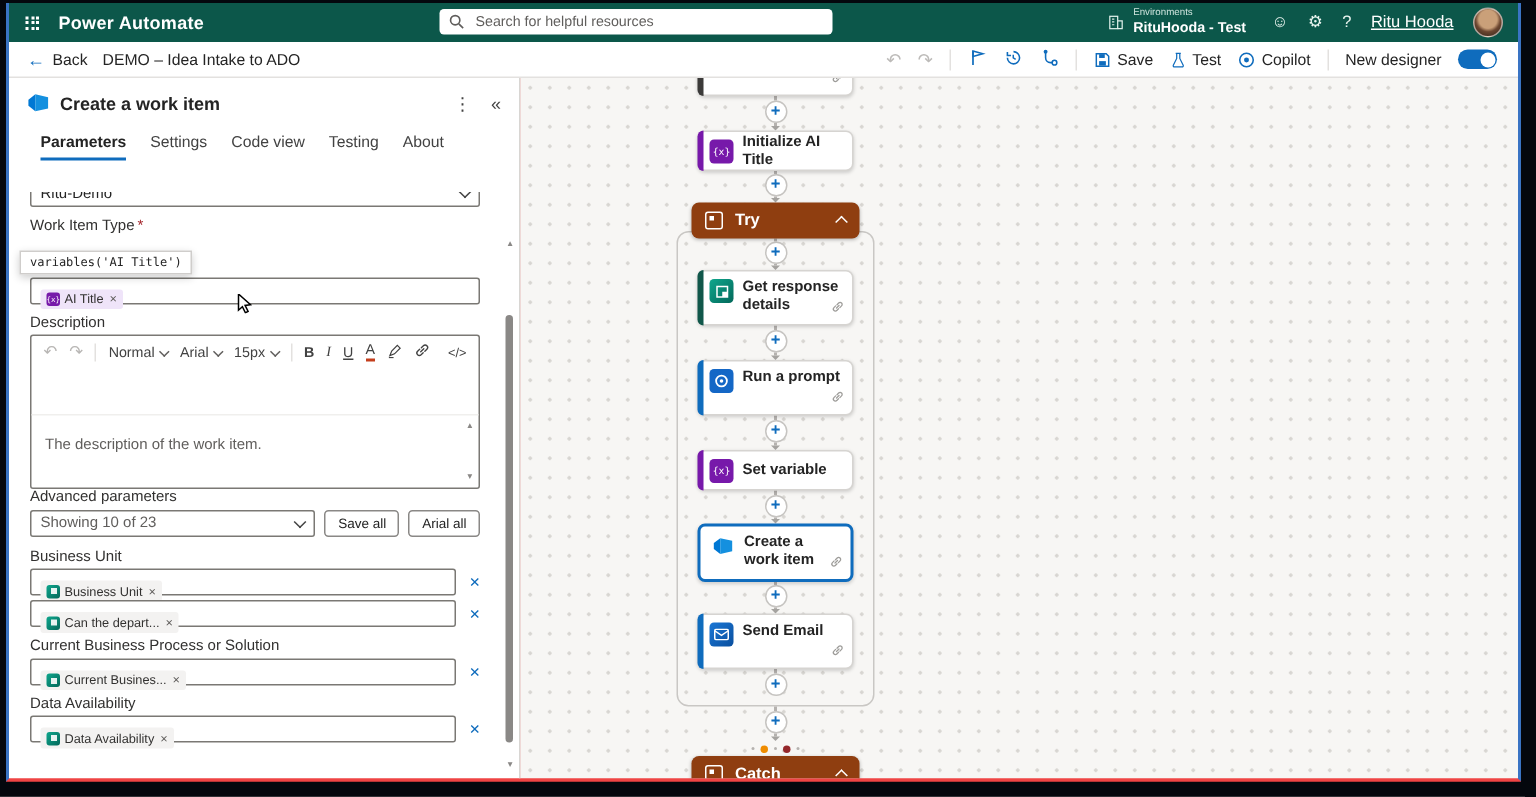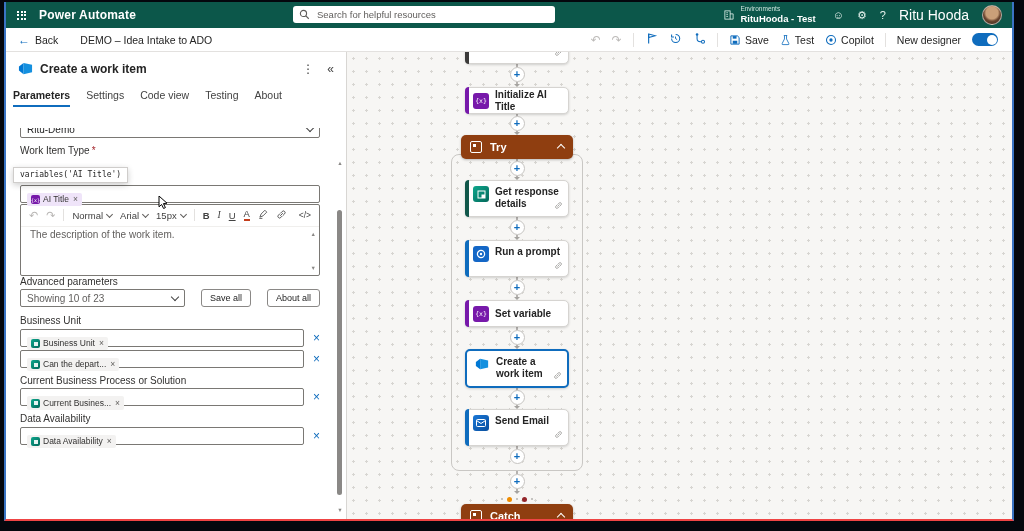--- a/index.html
+++ b/index.html
@@ -14,42 +14,42 @@
   .appname{font-size:12px;font-weight:700;margin-left:13px;letter-spacing:.2px;}
   .searchwrap{position:absolute;left:287px;top:4px;width:262px;height:17px;background:#fff;border-radius:3px;display:flex;align-items:center;}
   .searchwrap svg{margin-left:6px;flex:none;}
   .search{border:none;outline:none;background:transparent;font-size:9.5px;color:#323130;margin-left:5px;width:200px;font-family:inherit;}
   .search::placeholder{color:#605e5c;}
   .tbright{margin-left:auto;display:flex;align-items:center;gap:13px;padding-right:10px;}
   .envblock{display:flex;align-items:center;gap:5px;margin-right:4px;cursor:pointer;}
   .envlabel{font-size:6.5px;color:#cfe5de;line-height:1.2;}
   .envname{font-size:9.5px;color:#fff;font-weight:600;line-height:1.2;}
   .tbicon{font-size:11px;color:#eaf5f0;cursor:pointer;line-height:1;}
-  .username{font-size:14px;color:#fff;}
+  .username{font-size:11px;color:#fff;text-decoration:underline;}
   .avatar{width:18px;height:18px;border-radius:50%;background:radial-gradient(circle at 50% 38%,#caa079 0 42%,#6b4630 58%,#2b1d14 100%);border:1px solid rgba(255,255,255,.55);cursor:pointer;}
 
   
   .toolbar{position:absolute;left:0;top:26px;right:0;height:23px;background:#fff;border-bottom:1px solid #e3e1df;display:flex;align-items:center;font-size:10.5px;color:#242424;}
   .backarrow{color:#0f6cbd;font-size:12px;margin-left:12px;cursor:pointer;}
   .backlbl{margin-left:5px;cursor:pointer;}
-  .flowtitle{margin-left:22px;color:#242424;}
+  .flowtitle{margin-left:10px;color:#242424;}
   .tright{margin-left:auto;display:flex;align-items:center;gap:11px;padding-right:14px;}
   .ghost{color:#bdbbb9;font-size:12px;line-height:1;}
   .tsep{width:1px;height:14px;background:#e3e1df;}
   .tbtn{display:flex;align-items:center;gap:4px;cursor:pointer;}
   .toggle{width:26px;height:13px;border-radius:8px;background:#0f6cbd;position:relative;cursor:pointer;}
   .toggle::after{content:"";position:absolute;right:1.5px;top:1.5px;width:10px;height:10px;border-radius:50%;background:#fff;}
 
   
   .panel{position:absolute;left:0;top:50px;bottom:0;width:341px;background:#fff;border-right:1px solid #d8d6d3;box-sizing:border-box;}
   .phead{display:flex;align-items:center;gap:7px;padding:9px 12px 2px 12px;}
   .ptitle{font-size:12px;font-weight:700;color:#242424;flex:1;}
   .pmore{font-size:12px;color:#424242;cursor:pointer;}
   .pcollapse{font-size:12px;color:#424242;cursor:pointer;margin-left:6px;}
-  .tabs{display:flex;gap:16px;padding:0 7px;margin-top:11px;font-size:10.5px;color:#424242;}
+  .tabs{display:flex;gap:16px;padding:0 21px;margin-top:11px;font-size:10.5px;color:#424242;}
   .tab{padding-bottom:4px;cursor:pointer;}
   .tab.active{font-weight:700;color:#242424;border-bottom:2px solid #0f6cbd;}
   .pcontent{position:absolute;left:0;right:12px;top:76px;bottom:0;padding:0 14px;overflow:hidden;}
   .lbl{font-size:10px;color:#323130;margin:7px 0 2.5px;}
   .req{color:#a4262c;margin-left:2px;}
   .inputbox,.selectbox{height:18px;border:1px solid #7a7874;border-radius:2px;background:#fff;display:flex;align-items:center;padding:0 6px;box-sizing:border-box;font-size:10px;color:#242424;}
   .selectbox{cursor:pointer;}
   .chev-dn{width:5px;height:5px;border-right:1.3px solid #424242;border-bottom:1.3px solid #424242;transform:rotate(45deg);margin-left:auto;margin-top:-2px;flex:none;}
   .clipped{margin-top:-8px;}
   .tooltip{display:inline-block;font-family:"DejaVu Sans Mono",monospace;font-size:8px;color:#242424;background:#fff;border:1px solid #cfcdcb;box-shadow:0 2px 6px rgba(0,0,0,.2);padding:2.5px 6px;margin-top:8px;margin-left:-7px;position:relative;z-index:3;}
@@ -70,23 +70,23 @@
   .rtebar{display:flex;align-items:center;gap:8px;padding:4px 8px;font-size:9.5px;color:#424242;}
   .rtesep{width:1px;height:12px;background:#e3e1df;flex:none;}
   .rteghost{color:#b8b6b4;font-size:11px;line-height:1;}
   .rteddl{display:flex;align-items:center;gap:4px;cursor:pointer;}
   .minichev{width:4px;height:4px;border-right:1.2px solid #605e5c;border-bottom:1.2px solid #605e5c;transform:rotate(45deg);margin-top:-2px;}
   .rteb{font-weight:700;cursor:pointer;}
   .rtei{font-style:italic;font-family:"Liberation Serif",serif;cursor:pointer;}
   .rteu{text-decoration:underline;cursor:pointer;}
   .rtea{border-bottom:2px solid #c43e1c;line-height:1;cursor:pointer;}
   .rtecode{margin-left:auto;font-size:8.5px;color:#424242;cursor:pointer;}
-  .rtebody{position:relative;height:49px;padding:2px 9px;font-size:10px;color:#605e5c;border-top:1px solid #f0efed;box-sizing:border-box;}
+  .rtebody{position:relative;height:49px;padding:14px 9px;font-size:10px;color:#605e5c;border-top:1px solid #f0efed;box-sizing:border-box;margin-top:30px;}
   .rtescroll{position:absolute;right:3px;font-size:5.5px;color:#8a8886;cursor:pointer;}
-  .advrow{display:flex;align-items:center;gap:16px;}
+  .advrow{display:flex;align-items:center;gap:6px;}
   .advrow .selectbox{flex:1;color:#605e5c;}
   .pbtn{height:18px;border:1px solid #8a8886;border-radius:3px;background:#fff;font-size:9px;color:#242424;display:flex;align-items:center;padding:0 8px;cursor:pointer;box-sizing:border-box;flex:none;}
   
   .pscroll{position:absolute;right:1px;top:66px;bottom:2px;width:10px;}
   .psup{position:absolute;top:42px;left:0;right:0;text-align:center;font-size:5.5px;color:#8a8886;cursor:pointer;}
   .psdown{position:absolute;bottom:4px;left:0;right:0;text-align:center;font-size:5.5px;color:#8a8886;cursor:pointer;}
   .psthumb{position:absolute;left:2px;width:5px;border-radius:3px;background:#8a8886;top:92px;bottom:22px;cursor:pointer;}
 
   
   .canvas{position:absolute;left:341px;top:50px;right:0;bottom:0;background-color:#f7f6f4;
@@ -254,20 +254,21 @@
             <span class="cicon aivar">{x}</span>
             <span>AI Title</span>
             <span class="chipx">×</span>
           </span>
         </div>
         <svg class="cursor" width="11" height="13" viewBox="0 0 11 13">
               <path d="M1 0l8 7.2-3.6.4 2 4-1.8.9-2-4L1 10.8z" fill="#fff" stroke="#000" stroke-width="1"></path>
             </svg>
       </div>
 
+      <div class="lbl">Description</div>
       <div class="rte">
         <div class="rtebar">
           <span class="rteghost">↶</span>
           <span class="rteghost">↷</span>
           <span class="rtesep"></span>
           <span class="rteddl">
                 <span>Normal</span>
                 <span class="minichev"></span>
               </span>
           <span class="rteddl">
@@ -299,21 +300,21 @@
         </div>
       </div>
 
       <div class="lbl" style="margin-top:0;">Advanced parameters</div>
       <div class="advrow">
         <div class="selectbox">
           <span>Showing 10 of 23</span>
               <span class="chev-dn"></span>
         </div>
         <div class="pbtn">Save all</div>
-        <div class="pbtn">About all</div>
+        <div class="pbtn">Arial all</div>
       </div>
 
       <div style="margin-top:8px;">
         <div class="lbl">Business Unit</div>
         <div class="frow">
           <div class="inputbox">
             <span class="chip">
                   <span class="cicon forms"></span>
                   <span>Business Unit</span>
                   <span class="chipx">×</span>

